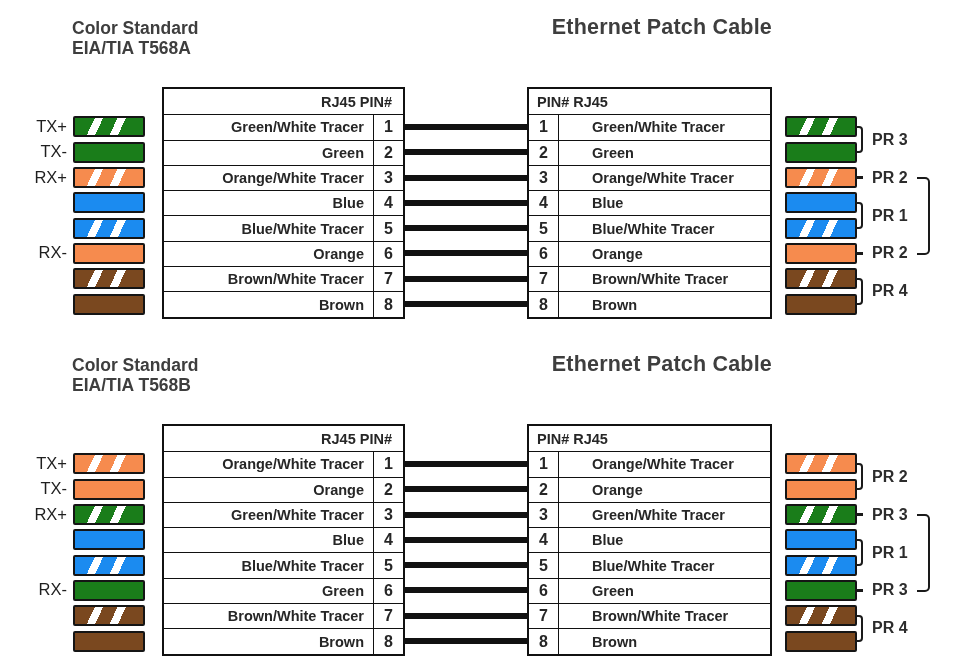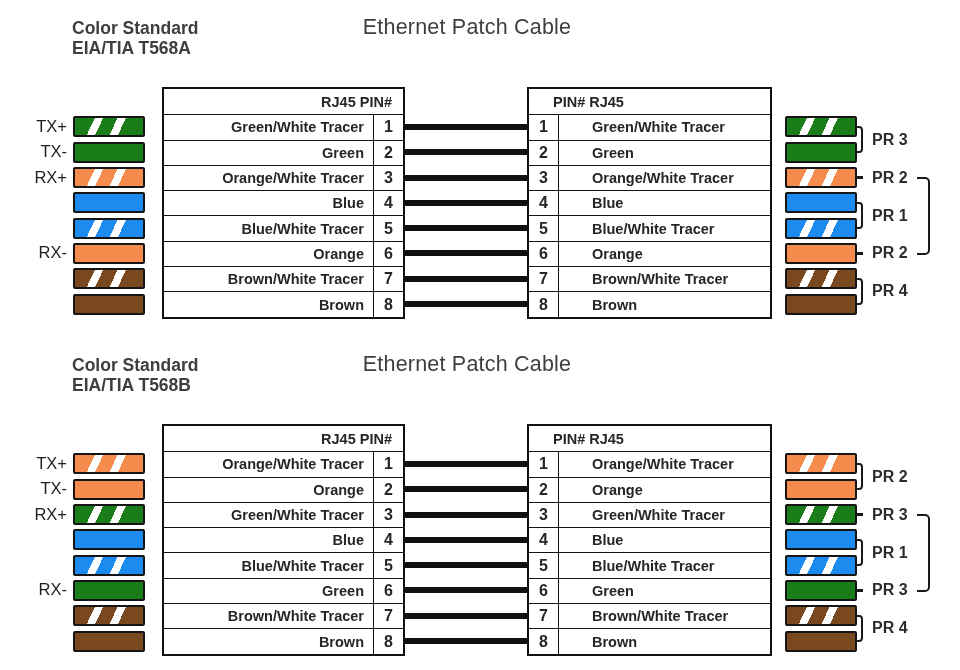--- a/index.html
+++ b/index.html
@@ -6,35 +6,35 @@
   .stage{
     position:relative;width:960px;height:670px;background:#ffffff;overflow:hidden;
     font-family:"Liberation Sans","DejaVu Sans",sans-serif;
   }
   .diagram{position:absolute;left:0;width:960px;height:337px;}
   .subtitle{
     position:absolute;left:72px;top:19px;
     font-size:17.5px;font-weight:600;color:var(--heading_text);line-height:19.5px;
   }
   .title{
-    position:absolute;left:162px;top:15px;width:610px;text-align:center;
-    font-size:21.5px;font-weight:400;color:var(--heading_text);letter-spacing:.2px;
+    position:absolute;left:162px;top:15px;width:610px;text-align:right;
+    font-size:21.5px;font-weight:700;color:var(--heading_text);letter-spacing:.2px;
   }
   .table{
     position:absolute;top:87px;background:#fff;border:2px solid var(--ink);
     box-sizing:border-box;
   }
   .left-table{left:162px;width:243px;}
   .right-table{left:527px;width:245px;}
   .trow{
     display:flex;align-items:center;height:25.3px;box-sizing:border-box;
     border-top:1.8px solid var(--ink);
     font-weight:700;font-size:14.5px;color:var(--table_text);white-space:nowrap;
   }
-  .trow.theader{border-top:none;padding-left:16px;}
+  .trow.theader{border-top:none;}
   .hcell-r{flex:1;text-align:right;padding-right:11px;}
   .hcell-l{flex:1;text-align:left;padding-left:8px;}
   .cell-color{flex:1;overflow:hidden;margin-left:24px;}
   .cell-color.r{text-align:right;padding-right:9px;}
   .cell-color.l{text-align:left;padding-left:9px;}
   .cell-pin{
     width:30px;height:100%;display:flex;align-items:center;justify-content:center;
     font-size:16px;box-sizing:border-box;
   }
   .cell-pin.bl{border-left:1.8px solid var(--ink);}

